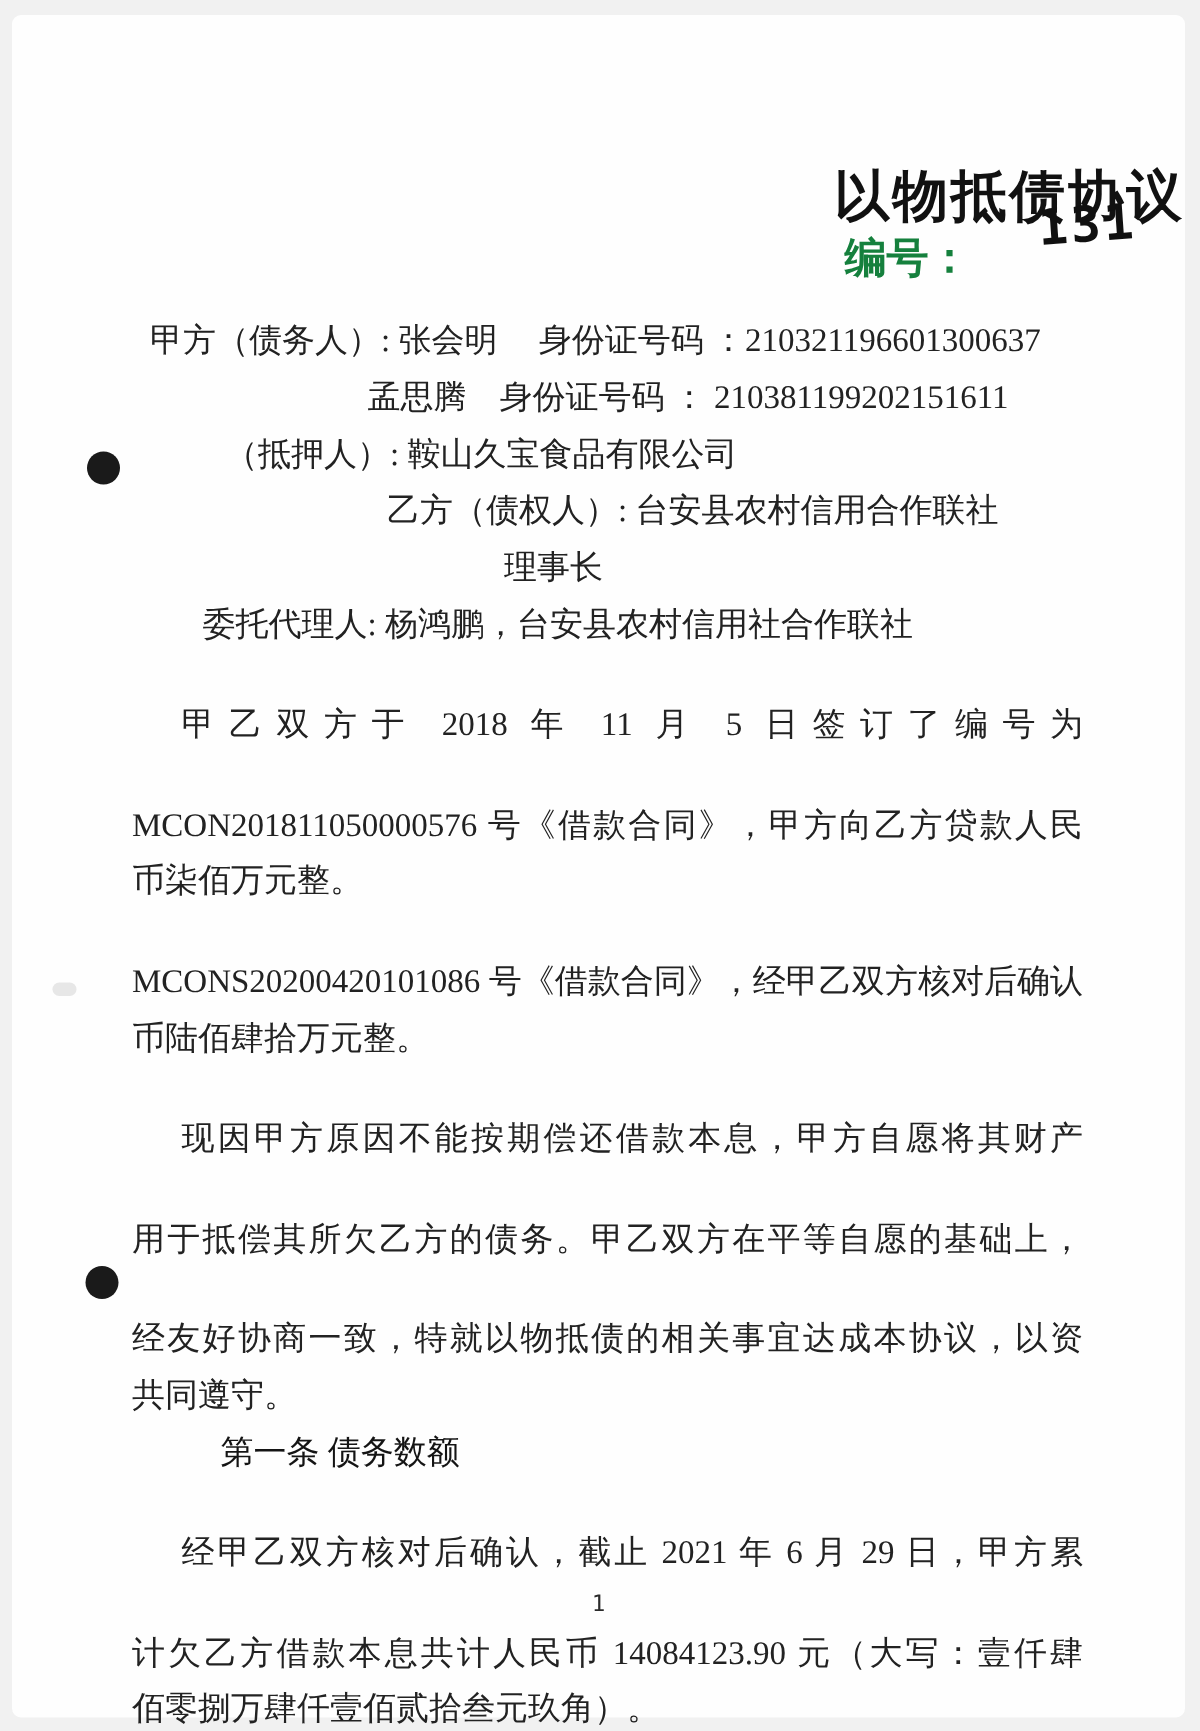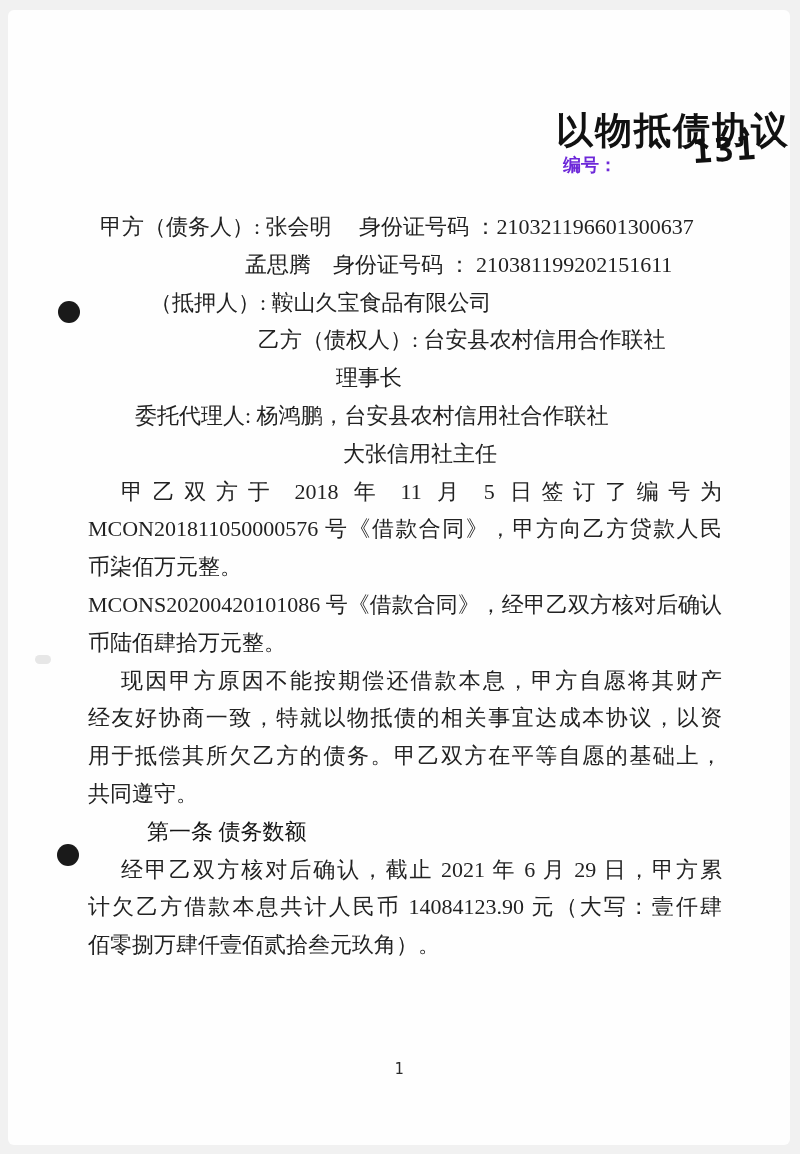--- a/index.html
+++ b/index.html
@@ -26,22 +26,22 @@
     font-weight: bold;
     font-size: 37px;
     letter-spacing: 2px;
     color: #111;
   }
   .number-label {
     position: absolute;
     left: 555px; top: 143px;
     font-family: "Liberation Sans", "DejaVu Sans", sans-serif;
     font-weight: bold;
-    font-size: 18px;
-    color: #6d28d9;
+    font-size: 28px;
+    color: #15803d;
   }
   .handwritten {
     position: absolute;
     left: 684px; top: 120px;
     font-family: "DejaVu Sans Mono", monospace;
     font-weight: bold;
     font-size: 33px;
     letter-spacing: 2px;
     color: #101010;
     transform: rotate(-4deg);
@@ -55,20 +55,21 @@
     font-size: 22px;
     line-height: 37.8px;
     height: 37.8px;
     white-space: pre;
     color: #222;
   }
   .stretch {
     white-space: normal;
     text-align: justify;
     text-align-last: justify;
+    margin-top: 29px;
   }
   .fi   { text-indent: 33px; }
   .i12  { padding-left: 12px; }
   .i47  { padding-left: 47px; }
   .i62  { padding-left: 62px; }
   .i59  { padding-left: 59px; }
   .i157 { padding-left: 157px; }
   .i170 { padding-left: 170px; }
   .i248 { padding-left: 248px; }
   .i255 { padding-left: 255px; }
@@ -110,29 +111,28 @@
   <div class="number-label">编号：</div>
   <div class="handwritten">131</div>
 
   <div class="doc-body">
     <div class="line i12">甲方（债务人）: 张会明　 身份证号码 ：210321196601300637</div>
     <div class="line i157">孟思腾　身份证号码 ： 210381199202151611</div>
     <div class="line i62">（抵押人）: 鞍山久宝食品有限公司</div>
     <div class="line i170">乙方（债权人）: 台安县农村信用合作联社</div>
     <div class="line i248">理事长</div>
     <div class="line i47">委托代理人: 杨鸿鹏，台安县农村信用社合作联社</div>
-    <div class="line i255">大张信用社主任</div>
     <div class="line stretch fi">甲乙双方于 2018 年 11 月 5 日签订了编号为</div>
     <div class="line stretch">MCON201811050000576 号《借款合同》，甲方向乙方贷款人民</div>
     <div class="line">币柒佰万元整。</div>
     <div class="line stretch">MCONS20200420101086 号《借款合同》，经甲乙双方核对后确认</div>
     <div class="line">币陆佰肆拾万元整。</div>
     <div class="line stretch fi">现因甲方原因不能按期偿还借款本息，甲方自愿将其财产</div>
+    <div class="line stretch">用于抵偿其所欠乙方的债务。甲乙双方在平等自愿的基础上，</div>
     <div class="line stretch">经友好协商一致，特就以物抵债的相关事宜达成本协议，以资</div>
-    <div class="line stretch">用于抵偿其所欠乙方的债务。甲乙双方在平等自愿的基础上，</div>
     <div class="line">共同遵守。</div>
     <div class="line b i59">第一条 债务数额</div>
     <div class="line stretch fi">经甲乙双方核对后确认，截止 2021 年 6 月 29 日，甲方累</div>
     <div class="line stretch">计欠乙方借款本息共计人民币 14084123.90 元（大写：壹仟肆</div>
     <div class="line">佰零捌万肆仟壹佰贰拾叁元玖角）。</div>
   </div>
 
   <div class="page-number">1</div>
 
 </div>

